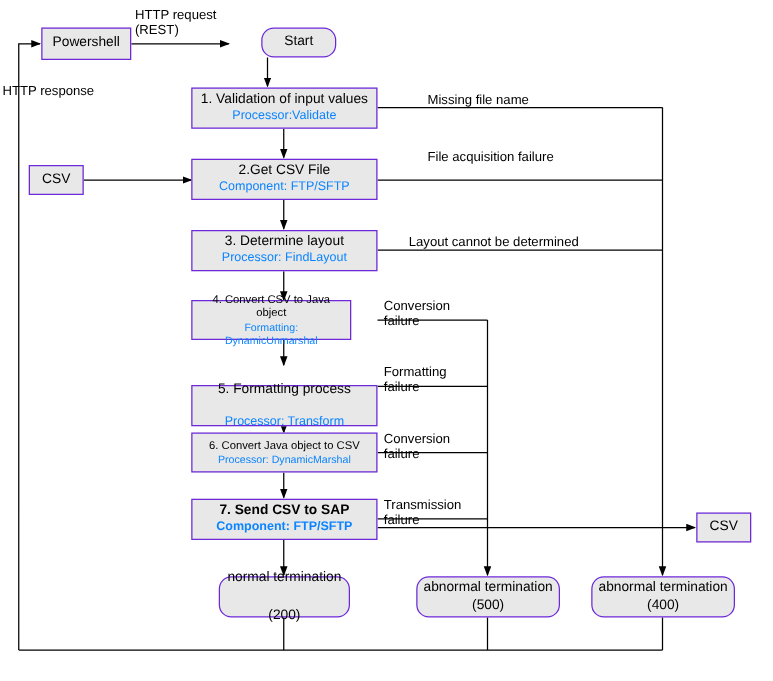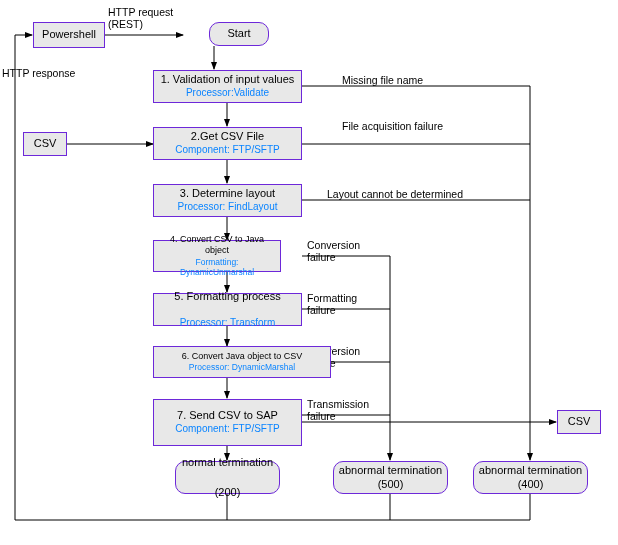--- a/index.html
+++ b/index.html
@@ -91,29 +91,29 @@
       <span class="sub">Component: FTP/SFTP</span>
 </div>
 <div class="node" style="left:153px;top:184px;width:149px;height:33px;">
   <span class="title">3. Determine layout</span>
       <span class="sub">Processor: FindLayout</span>
 </div>
 <div class="node small" style="left:153px;top:240px;width:128px;height:32px;">
   <span class="title">4. Convert CSV to Java object</span>
       <span class="sub">Formatting: DynamicUnmarshal</span>
 </div>
-<div class="node" style="left:153px;top:293px;width:149px;height:33px;gap:13px;">
+<div class="node" style="left:153px;top:308px;width:149px;height:33px;gap:13px;">
   <span class="title">5. Formatting process</span>
       <span class="sub">Processor: Transform</span>
 </div>
-<div class="node small" style="left:153px;top:346px;width:178px;height:32px;">
+<div class="node small" style="left:153px;top:346px;width:149px;height:32px;">
   <span class="title">6. Convert Java object to CSV</span>
       <span class="sub">Processor: DynamicMarshal</span>
 </div>
-<div class="node" style="left:153px;top:399px;width:149px;height:47px;">
+<div class="node" style="left:153px;top:399px;width:149px;height:33px;font-weight:bold;">
   <span class="title">7. Send CSV to SAP</span>
       <span class="sub">Component: FTP/SFTP</span>
 </div>
 
 <div class="node round" style="left:175px;top:461px;width:105px;height:33px;gap:16px;">
   <span class="title">normal termination</span>
       <span class="title">(200)</span>
 </div>
 <div class="node round" style="left:333px;top:461px;width:115px;height:33px;">
   <span class="title">abnormal termination</span>

